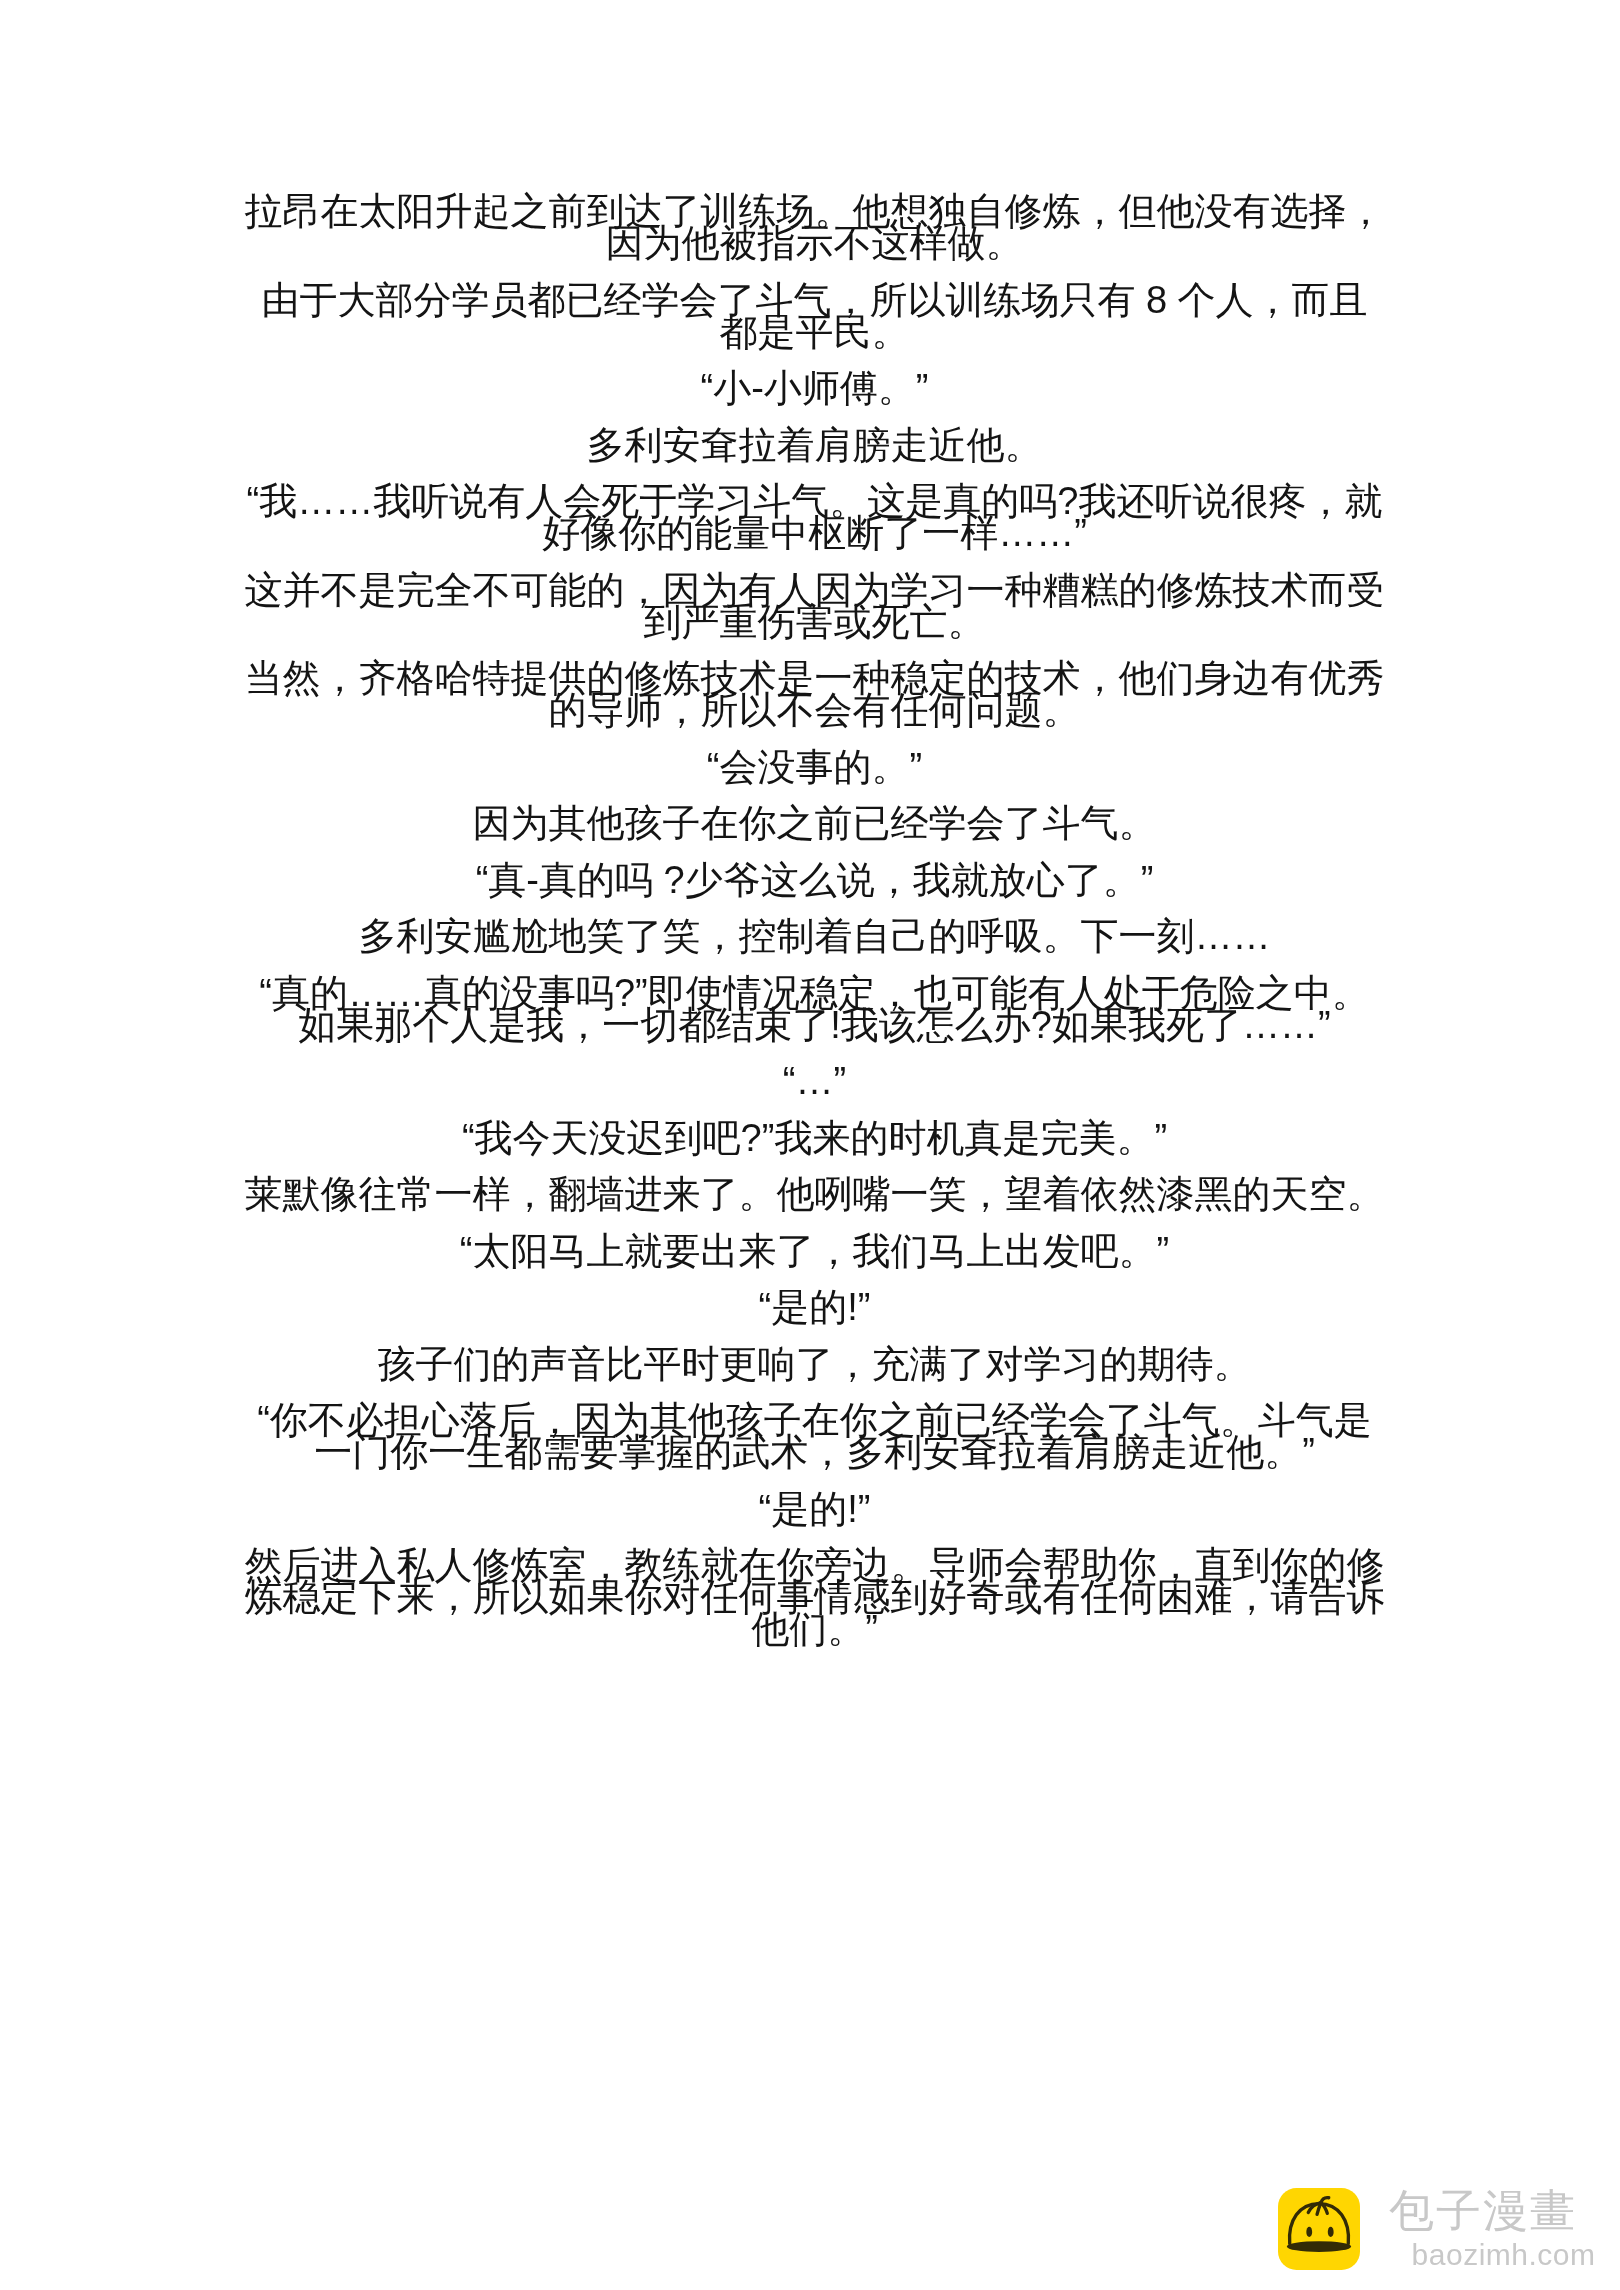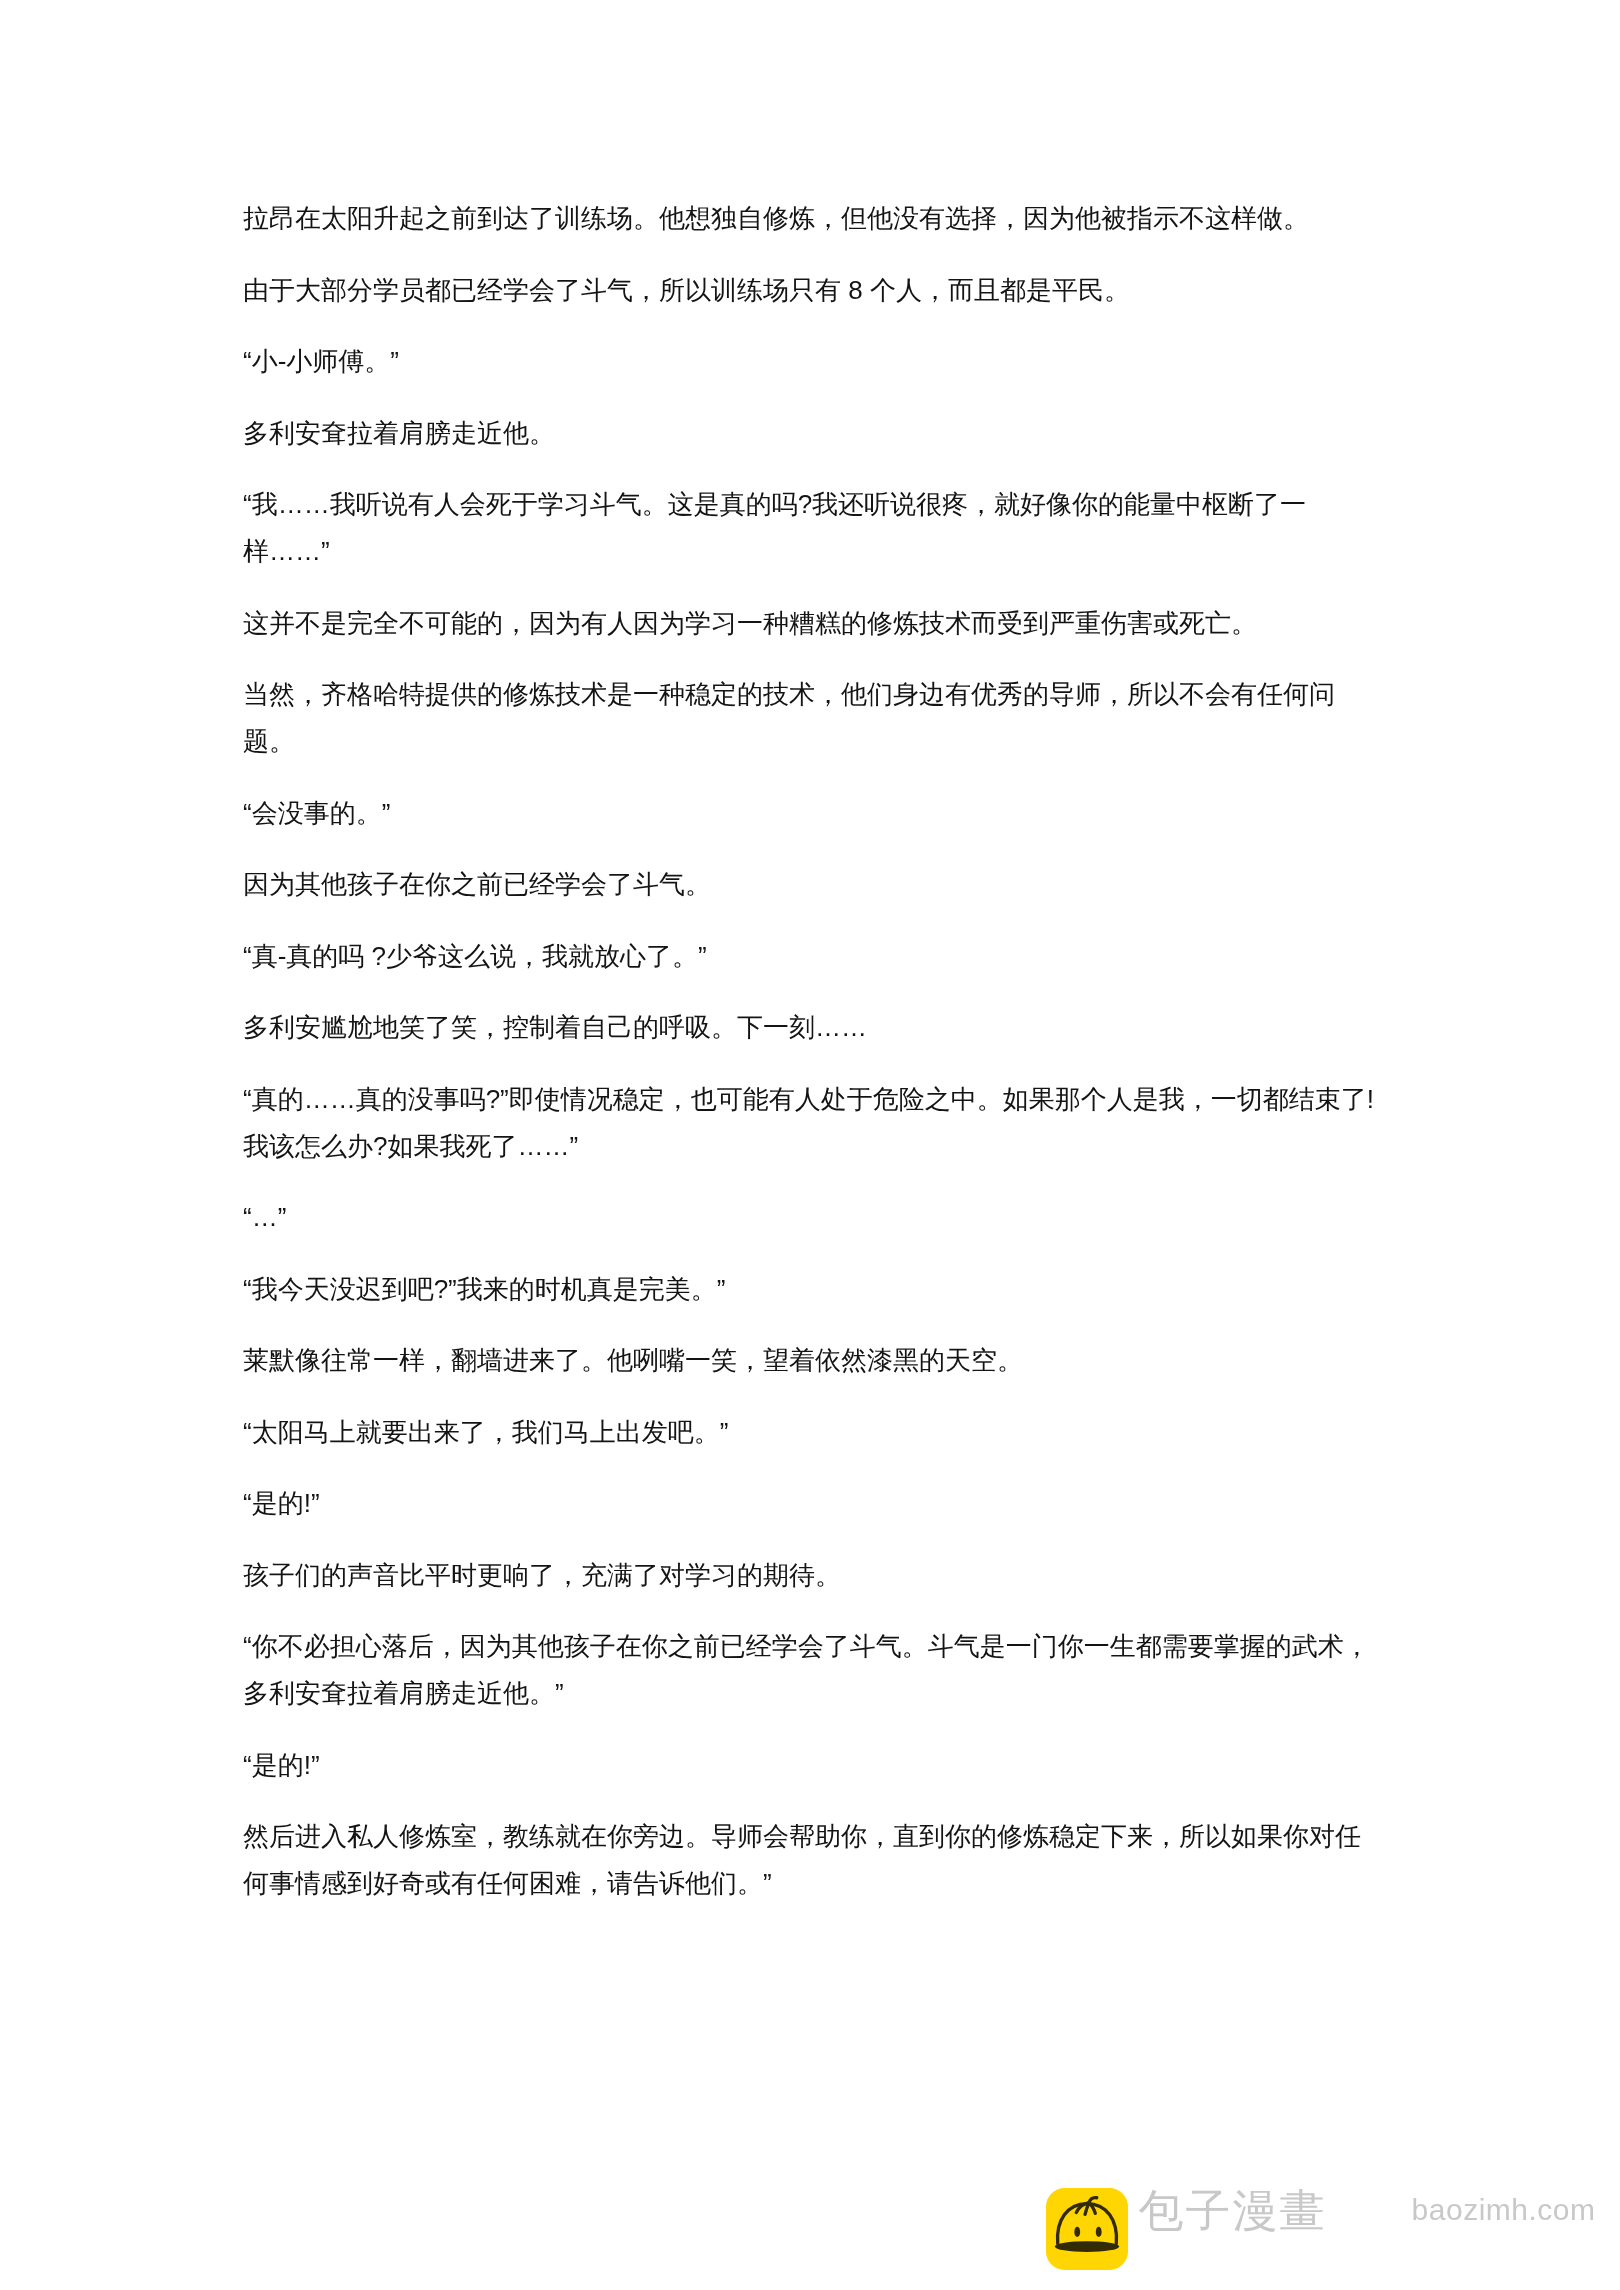--- a/index.html
+++ b/index.html
@@ -18,38 +18,38 @@
   }
   .article {
     position: absolute;
     left: 243px;
     top: 195px;
     width: 1143px;
     color: var(--page-text);
   }
   .article p {
     margin: 0 0 24.5px 0;
-    font-size: 26px;
-    line-height: 47px;
+    font-size: 38px;
+    line-height: 32px;
     letter-spacing: 0;
-    text-align: left;
+    text-align: center;
   }
   .watermark {
     position: absolute;
     right: 24.5px;
     bottom: 20.6px;
     display: flex;
     align-items: flex-start;
     gap: 10.8px;
   }
   .wm-icon svg { display: block; }
   .wm-textcol {
     display: flex;
-    align-items: flex-start;
-    gap: 44px;
+    flex-direction: column;
+    align-items: center;
   }
   .wm-name {
     font-size: 45px;
     line-height: 1.02;
     letter-spacing: 2px;
     color: var(--wm-text);
     white-space: nowrap;
   }
   .wm-domain {
     font-size: 30px;

